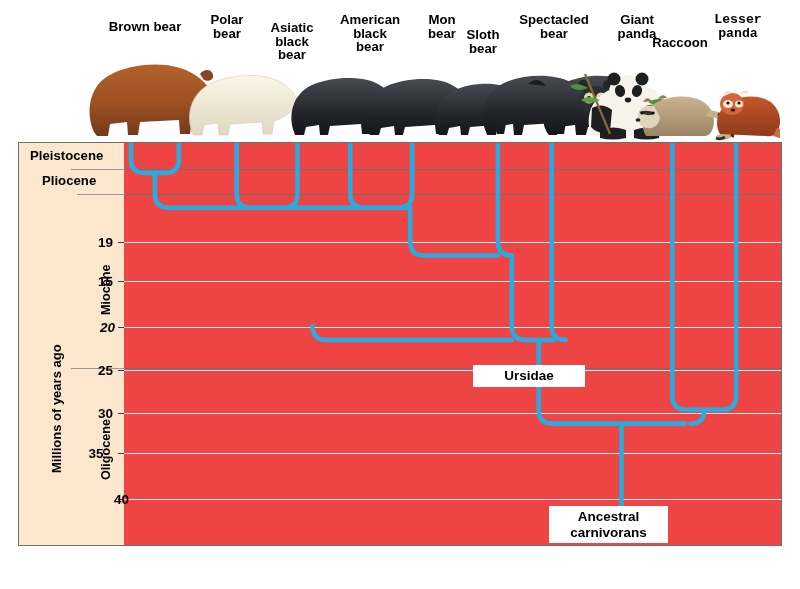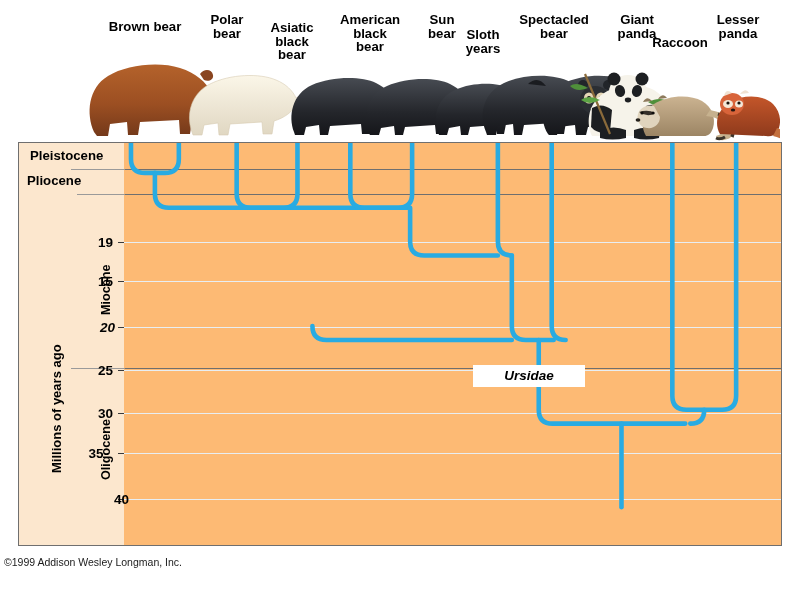--- a/index.html
+++ b/index.html
@@ -14,21 +14,21 @@
   .topstrip{position:absolute;left:0;top:0;width:800px;height:142px;background:#fff;}
   .anim-label{position:absolute;font-weight:bold;font-size:13.2px;color:#000;
     text-align:center;line-height:13.5px;white-space:pre-line;}
   .animal{position:absolute;}
 
   
   .chart{position:absolute;left:18px;top:142px;width:764px;height:404px;
     box-sizing:border-box;border:1px solid #6f6f6f;overflow:hidden;}
   .axisband{position:absolute;left:0;top:0;width:105px;height:100%;
     background:#fce7ce;}
-  .plot{position:absolute;left:105px;top:0;right:0;bottom:0;background:#fdba74;font-style:italic;}
+  .plot{position:absolute;left:105px;top:0;right:0;bottom:0;background:#ef4444;}
   .axis-sep{position:absolute;left:105px;top:0;width:1px;height:100%;background:#6f6f6f;}
 
   .gridline{position:absolute;left:0;width:100%;height:1px;background:#e8eef2;}
   .epochline{position:absolute;left:0;width:100%;height:1px;background:#6f6f6f;}
   .epochline-axis{position:absolute;height:1px;background:#9a9a9a;}
 
   .tick{position:absolute;width:6px;height:1px;background:#3a3a3a;}
   .ticklabel{position:absolute;font-weight:bold;font-size:13.5px;color:#000;
     text-align:right;width:34px;}
 
@@ -57,30 +57,30 @@
 
     <div class="anim-label" style="left:90px;top:20px;width:110px;">Brown bear</div>
     <div class="anim-label" style="left:196px;top:13px;width:62px;">Polar
 bear</div>
     <div class="anim-label" style="left:258px;top:13px;width:68px;margin-top:8px;">Asiatic
 black
 bear</div>
     <div class="anim-label" style="left:331px;top:13px;width:78px;">American
 black
 bear</div>
-    <div class="anim-label" style="left:416px;top:13px;width:52px;">Sun
+    <div class="anim-label" style="left:416px;top:13px;width:52px;">Mon
 bear</div>
     <div class="anim-label" style="left:452px;top:28px;width:62px;">Sloth
-years</div>
+bear</div>
     <div class="anim-label" style="left:506px;top:13px;width:96px;">Spectacled
 bear</div>
     <div class="anim-label" style="left:601px;top:13px;width:72px;">Giant
 panda</div>
     <div class="anim-label" style="left:640px;top:36px;width:80px;">Raccoon</div>
-    <div class="anim-label" style="left:700px;top:13px;width:76px;">Lesser
+    <div class="anim-label" style="left:700px;top:13px;width:76px;font-family:Liberation Mono, monospace;">Lesser
 panda</div>
 
     <svg class="animal" style="left:80px;top:44px;" width="700" height="98" viewBox="0 0 700 98">
       <defs>
         <linearGradient id="gBrown" x1="0" y1="0" x2="0" y2="1">
           <stop offset="0%" stop-color="#b4622b"></stop>
             <stop offset="55%" stop-color="#9c4f22"></stop>
           <stop offset="100%" stop-color="#74391a"></stop>
         </linearGradient>
         <linearGradient id="gPolar" x1="0" y1="0" x2="0" y2="1">
@@ -271,28 +271,30 @@
 
           <path d="M550,0 L550,254 Q550,268 564,268 L600,268 Q614,268 614,254 L614,0"></path>
 
           <path d="M582,268 L582,268 Q582,282 568,282"></path>
 
           <path d="M499,282 L499,366"></path>
         </g>
       </svg>
 
       <div class="nodelabel" style="left:349px;top:222px;width:112px;">Ursidae</div>
+      <div class="nodelabel" style="left:425px;top:363px;width:119px;">Ancestral
+carnivorans</div>
     </div>
 
     <div class="epochline-axis" style="left:52px;top:26px;width:54px;"></div>
     <div class="epochline-axis" style="left:58px;top:51px;width:48px;"></div>
     <div class="epochline-axis" style="left:52px;top:225px;width:54px;"></div>
 
     <div class="epoch-h" style="left:11px;top:5px;">Pleistocene</div>
-    <div class="epoch-h" style="left:8px;top:30px;">Pliocene</div>
+    <div class="epoch-h" style="left:23px;top:30px;">Pliocene</div>
 
     <div class="epoch-name" style="left:80px;top:172px;transform:rotate(-90deg);">Miocene</div>
     <div class="epoch-name" style="left:80px;top:337px;transform:rotate(-90deg);">Oligocene</div>
 
     <div class="axis-title" style="left:30px;top:330px;transform:rotate(-90deg);">Millions of years ago</div>
 
     <div class="tick" style="left:99px;top:99px;"></div>
     <div class="tick" style="left:99px;top:138px;"></div>
     <div class="tick" style="left:99px;top:184px;"></div>
     <div class="tick" style="left:99px;top:227px;"></div>
@@ -302,14 +304,13 @@
 
     <div class="ticklabel" style="left:60px;top:92px;">19</div>
     <div class="ticklabel" style="left:60px;top:131px;">15</div>
     <div class="ticklabel" style="left:62px;top:177px;font-style:italic;">20</div>
     <div class="ticklabel" style="left:60px;top:220px;">25</div>
     <div class="ticklabel" style="left:60px;top:263px;">30</div>
     <div class="ticklabel" style="left:60px;top:303px;text-align:center;">35</div>
     <div class="ticklabel" style="left:76px;top:349px;">40</div>
   </div>
 
-  <div class="copyright">©1999 Addison Wesley Longman, Inc.</div>
 </div>
 
 </body></html>

